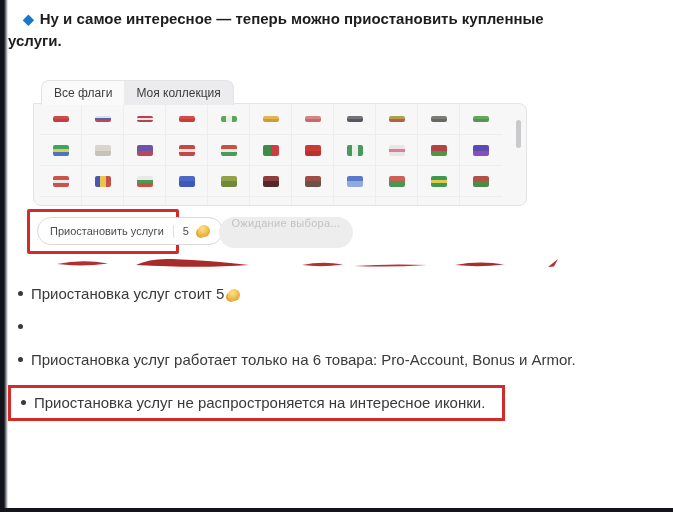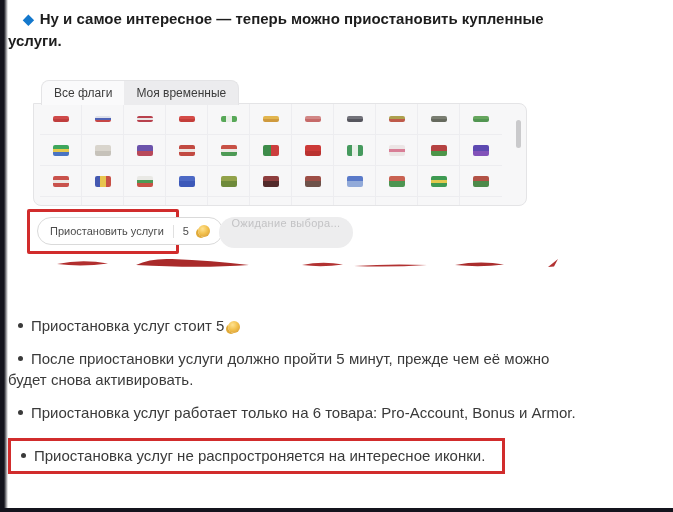--- a/index.html
+++ b/index.html
@@ -42,41 +42,41 @@
             align-items:flex-start;justify-content:center;background:#ededee;border-radius:16px;
             font-size:11px;color:#c3c3c5;letter-spacing:.3px;filter:blur(.7px);}
   .scribble{position:absolute;left:50px;top:255px;}
 
   
   .coin{display:inline-block;width:12px;height:12px;border-radius:50%;
         background:radial-gradient(circle at 38% 32%,#ffe291 0%,#f2c14e 45%,#d0922f 100%);
         box-shadow:-3px 2px 0 -1px #e0aa38;vertical-align:-2px;margin-left:4px;}
 
   
-  .notes{position:absolute;left:8px;top:283px;width:600px;margin-top:32px;}
+  .notes{position:absolute;left:8px;top:283px;width:600px;}
   .note{font-size:15px;line-height:21px;color:#3a3a3a;margin:0 0 12px 0;text-indent:10px;}
   .note .ntext{white-space:pre-line;}
   .note .dot{display:inline-block;width:5px;height:5px;border-radius:50%;background:#3a3a3a;
              vertical-align:3px;margin-right:8px;}
   .note.boxed{border:3px solid #d12c2c;width:497px;box-sizing:border-box;
               padding:4px 6px 5px 3px;text-indent:7px;margin-top:15px;}
 </style>
 </head>
 <body>
 
 <div class="screen">
   <div class="edge-left"></div>
   <div class="edge-bottom"></div>
 
   <p class="heading"><span class="diamond">◆</span><span class="htext">Ну и самое интересное — теперь можно приостановить купленные
 услуги.</span></p>
 
   <div class="tabs">
     <div class="tab active">Все флаги</div>
-    <div class="tab">Моя временные</div>
+    <div class="tab">Моя коллекция</div>
   </div>
 
   <div class="panel">
     <div class="flags-grid">
         <div class="cell">
           <div class="flag" style="height: 6px; background: linear-gradient(rgb(207, 74, 74) 0%, rgb(207, 74, 74) 50%, rgb(192, 62, 62) 50%, rgb(192, 62, 62) 100%);"></div>
         </div>
         <div class="cell">
           <div class="flag" style="height: 6px; background: linear-gradient(rgb(221, 224, 234) 0%, rgb(221, 224, 234) 33.3%, rgb(79, 99, 181) 33.3%, rgb(79, 99, 181) 66.7%, rgb(198, 70, 70) 66.7%, rgb(198, 70, 70) 100%);"></div>
         </div>
@@ -203,18 +203,17 @@
     <path fill="#b22f2f" d="M7,9 Q32,4 58,8.5 Q32,12 7,9 Z"></path>
     <path fill="#a92a2a" d="M86,10 Q100,3 122,4 Q162,5.5 199,10 Q150,13.5 86,10 Z"></path>
     <path fill="#b23232" d="M252,10 Q272,6 293,9.5 Q272,12.5 252,10 Z"></path>
     <path fill="#b23232" d="M304,11 Q340,8.5 377,10 Q340,12.5 304,11 Z"></path>
     <path fill="#aa2d2d" d="M405,10 Q430,5.5 454,9.5 Q430,12.5 405,10 Z"></path>
     <path fill="#b23232" d="M498,12 L508,4 L504,11.5 Z"></path>
   </svg>
 
   <div class="notes">
       <div class="note"><span class="dot"></span><span class="ntext">Приостановка услуг стоит 5</span><span class="coin"></span></div>
-      <div class="note"><span class="dot"></span><span class="ntext">После приостановки услуги должно пройти 5 минут, прежде чем её можно
-будет снова активировать.</span></div>
+      <div class="note"><span class="dot"></span></div>
       <div class="note"><span class="dot"></span><span class="ntext">Приостановка услуг работает только на 6 товара: Pro-Account, Bonus и Armor.</span></div>
       <div class="note boxed"><span class="dot"></span><span class="ntext">Приостановка услуг не распростроняется на интересное иконки.</span></div>
     </div>
 </div>
 
 </body></html>

